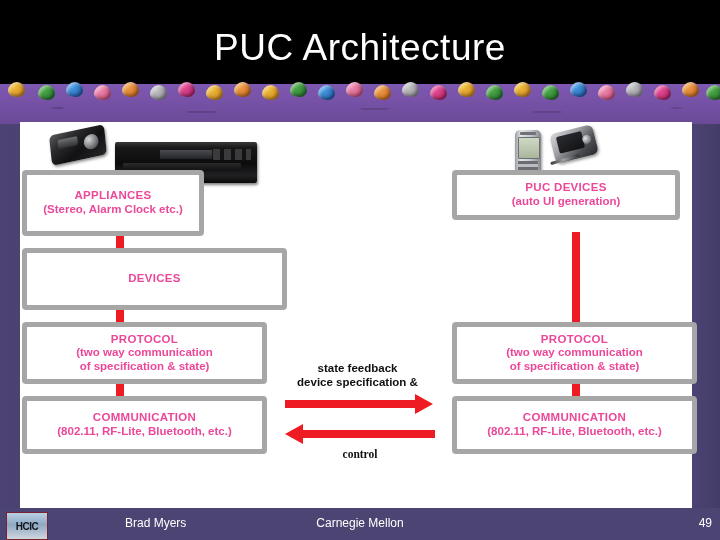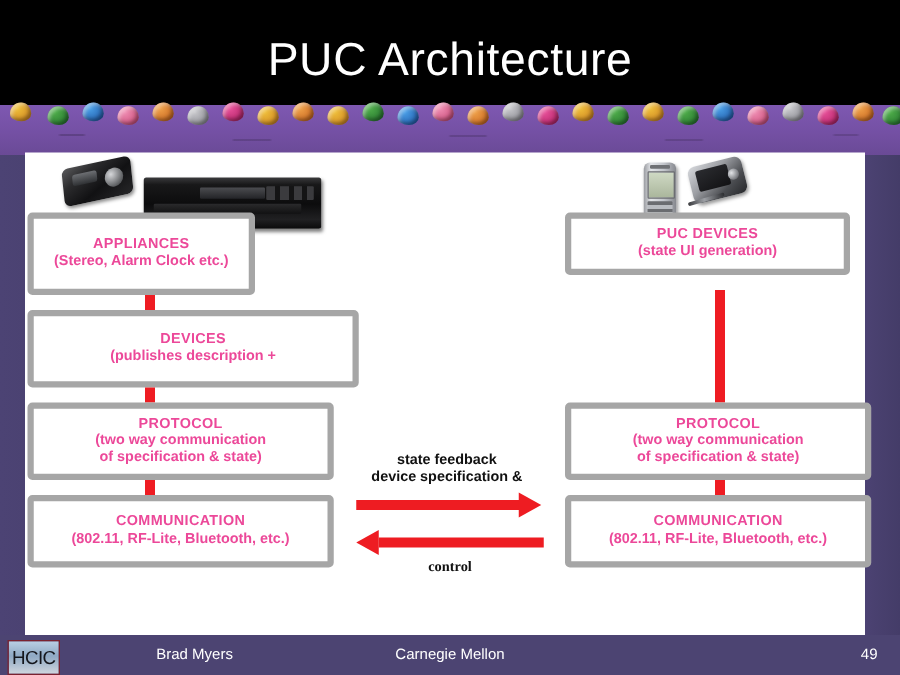--- a/index.html
+++ b/index.html
@@ -232,34 +232,34 @@
   }
   .footer .txt {
     position: absolute;
     color: #ffffff;
     font-size: 12px;
     font-family: "Liberation Sans", sans-serif;
     top: 8px;
   }
   .f-author { left: 125px; }
   .f-org    { left: 0; width: 720px; text-align: center; }
-  .f-page   { right: 18px; }
+  .f-page   { right: 8px; }
 
   .hcii {
     position: absolute;
     left: 6px; top: 512px;
     width: 40px; height: 26px;
     border: 1px solid #7a2230;
     background: linear-gradient(180deg,#b9cfe4 0%, #8fa9c4 45%, #cfd6de 100%);
     display: flex; align-items: center; justify-content: center;
   }
   .hcii span {
     font-family: "Liberation Sans", sans-serif;
-    font-weight: normal;
-    font-size: 15px;
+    font-weight: bold;
+    font-size: 10px;
     color: #14161c;
     letter-spacing: -0.5px;
   }
 </style>
 </head>
 <body>
 
 <div id="slide">
 
   <div class="purple-body"></div>
@@ -320,41 +320,40 @@
 
     <div class="box" style="left:2px; top:48px; width:182px; height:66px;">
       <div class="ttl">APPLIANCES</div>
       <div class="sub">(Stereo, Alarm Clock etc.)</div>
     </div>
 
     <div class="vconn" style="left:96px; top:114px; width:8px; height:12px;"></div>
 
     <div class="box" style="left:2px; top:126px; width:265px; height:62px;">
       <div class="ttl">DEVICES</div>
-      <div class="sub">(publishes description +</div>
     </div>
 
     <div class="vconn" style="left:96px; top:188px; width:8px; height:12px;"></div>
 
     <div class="box" style="left:2px; top:200px; width:245px; height:62px;">
       <div class="ttl">PROTOCOL</div>
       <div class="sub">(two way communication</div>
       <div class="sub">of specification &amp; state)</div>
     </div>
 
     <div class="vconn" style="left:96px; top:262px; width:8px; height:12px;"></div>
 
     <div class="box" style="left:2px; top:274px; width:245px; height:58px;">
       <div class="ttl">COMMUNICATION</div>
       <div class="sub">(802.11, RF-Lite, Bluetooth, etc.)</div>
     </div>
 
     <div class="box" style="left:432px; top:48px; width:228px; height:50px;">
       <div class="ttl">PUC DEVICES</div>
-      <div class="sub">(state UI generation)</div>
+      <div class="sub">(auto UI generation)</div>
     </div>
 
     <div class="vconn" style="left:552px; top:110px; width:8px; height:90px;"></div>
 
     <div class="box" style="left:432px; top:200px; width:245px; height:62px;">
       <div class="ttl">PROTOCOL</div>
       <div class="sub">(two way communication</div>
       <div class="sub">of specification &amp; state)</div>
     </div>
 

